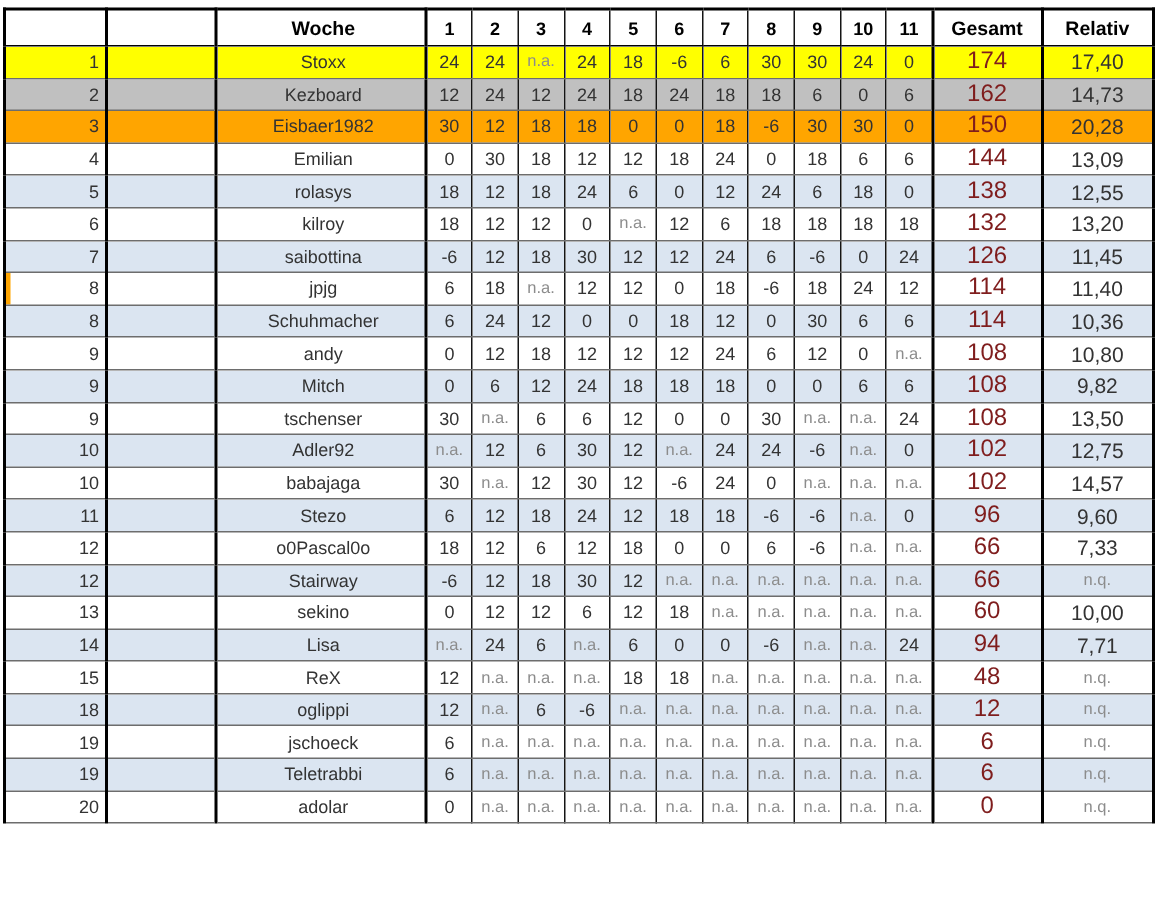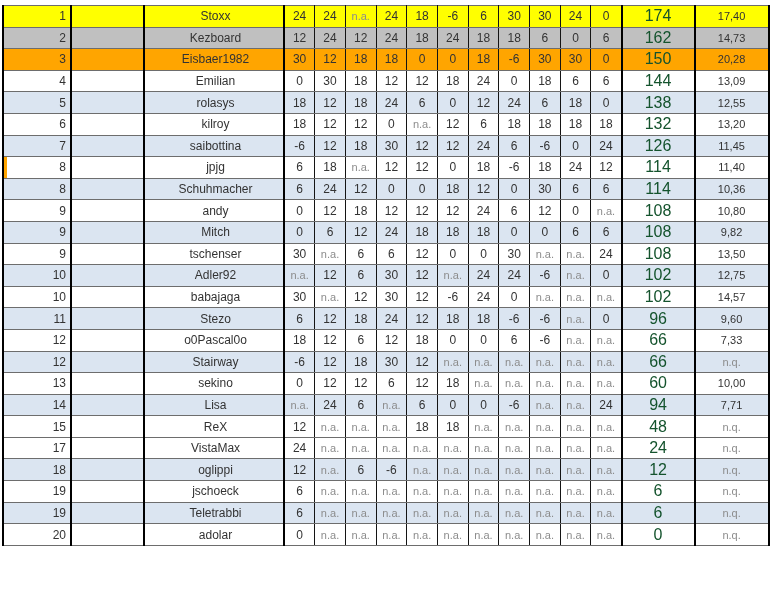--- a/index.html
+++ b/index.html
@@ -11,22 +11,22 @@
   col.col-name{width:140px;}
   col.col-week{width:30.7px;}
   col.col-ges{width:73px;}
   col.col-rel{width:74px;}
   td{overflow:hidden;white-space:nowrap;font-size:12px;color:#333333;vertical-align:middle;background:#ffffff;}
   
   .c-rang{border-left:2px solid #000;border-right:2px solid #000;text-align:right;padding-right:4px;}
   .c-vw{border-right:2px solid #000;}
   .c-name{border-right:2px solid #000;text-align:center;padding-left:4px;}
   .c-week{border-right:1px solid #141414;text-align:center;}
-  .c-ges{border-left:2px solid #000;border-right:2px solid #000;text-align:center;font-size:16px;color:#14532d;}
-  .c-rel{border-right:2px solid #000;text-align:center;font-size:11px;}
+  .c-ges{border-left:2px solid #000;border-right:2px solid #000;text-align:center;font-size:16px;color:#7f1d1d;}
+  .c-rel{border-right:2px solid #000;text-align:center;font-size:14px;}
   
   thead tr.h1 td{border-top:2px solid #000;border-bottom:1px solid #000;height:21px;}
   thead tr.h2 td{border-bottom:2px solid #000;height:21px;}
   thead td{font-weight:bold;text-align:center;color:#000;font-size:13px;}
   thead td.c-week{font-size:12px;}
   tbody td{border-top:1px solid #6d6d6d;border-bottom:1px solid #6d6d6d;height:18.6px;}
   tbody tr:last-child td{border-bottom:1px solid #6d6d6d;}
   
   tr.hl-yellow td{background:#FFFF00;}
   tr.hl-silver td{background:#C0C0C0;}
@@ -55,20 +55,38 @@
         <col class="col-week">
         <col class="col-week">
         <col class="col-week">
         <col class="col-week">
         <col class="col-week">
         <col class="col-week">
       <col class="col-ges">
         <col class="col-rel">
     </colgroup>
     <thead>
+      <tr class="h1">
+        <td class="c-rang"></td>
+        <td class="c-vw"></td>
+        <td class="c-name" style="text-align:center;">Woche</td>
+        <td class="c-week">1</td>
+        <td class="c-week">2</td>
+        <td class="c-week">3</td>
+        <td class="c-week">4</td>
+        <td class="c-week">5</td>
+        <td class="c-week">6</td>
+        <td class="c-week">7</td>
+        <td class="c-week">8</td>
+        <td class="c-week">9</td>
+        <td class="c-week">10</td>
+        <td class="c-week">11</td>
+        <td class="c-ges" style="font-size:13px;color:#000;">Gesamt</td>
+        <td class="c-rel" style="font-size:13px;color:#000;">Relativ</td>
+      </tr>
     </thead>
     <tbody>
         <tr class="hl-yellow">
           <td class="c-rang">1</td>
           <td class="c-vw"></td>
           <td class="c-name">Stoxx</td>
           <td class="c-week">24</td>
           <td class="c-week">24</td>
           <td class="c-week na">n.a.</td>
           <td class="c-week">24</td>
@@ -415,38 +433,20 @@
           <td class="c-week na">n.a.</td>
           <td class="c-week na">n.a.</td>
           <td class="c-week">18</td>
           <td class="c-week">18</td>
           <td class="c-week na">n.a.</td>
           <td class="c-week na">n.a.</td>
           <td class="c-week na">n.a.</td>
           <td class="c-week na">n.a.</td>
           <td class="c-week na">n.a.</td>
           <td class="c-ges">48</td>
-          <td class="c-rel na">n.q.</td>
-        </tr>
-        <tr class="hl-white">
-          <td class="c-rang">17</td>
-          <td class="c-vw"></td>
-          <td class="c-name">VistaMax</td>
-          <td class="c-week">24</td>
-          <td class="c-week na">n.a.</td>
-          <td class="c-week na">n.a.</td>
-          <td class="c-week na">n.a.</td>
-          <td class="c-week na">n.a.</td>
-          <td class="c-week na">n.a.</td>
-          <td class="c-week na">n.a.</td>
-          <td class="c-week na">n.a.</td>
-          <td class="c-week na">n.a.</td>
-          <td class="c-week na">n.a.</td>
-          <td class="c-week na">n.a.</td>
-          <td class="c-ges">24</td>
           <td class="c-rel na">n.q.</td>
         </tr>
         <tr class="hl-blue">
           <td class="c-rang">18</td>
           <td class="c-vw"></td>
           <td class="c-name">oglippi</td>
           <td class="c-week">12</td>
           <td class="c-week na">n.a.</td>
           <td class="c-week">6</td>
           <td class="c-week">-6</td>

